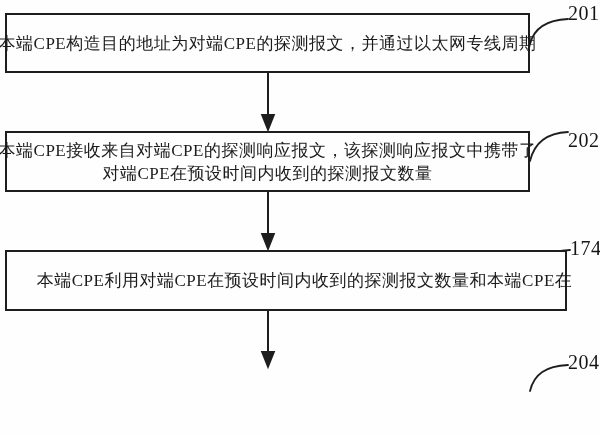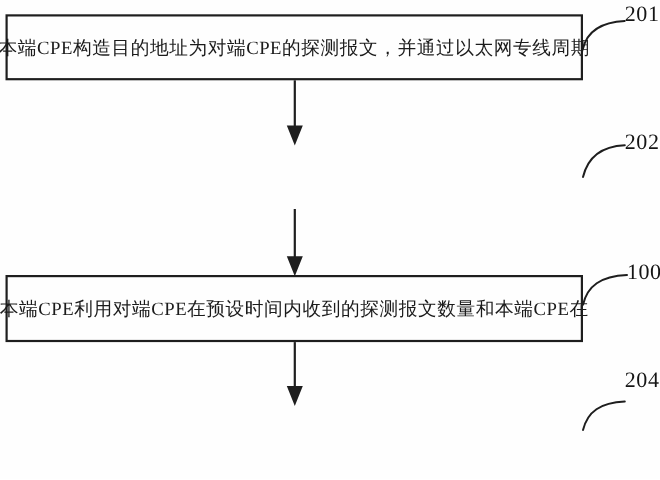--- a/index.html
+++ b/index.html
@@ -44,26 +44,26 @@
   }
   #overlay {
     position: absolute;
     left: 0;
     top: 0;
     width: 600px;
     height: 436px;
   }
   #box-201 { top: 13px;  height: 56px; }
   #box-202 { top: 131px; height: 57px; }
-  #box-203 { top: 250px; height: 57px; }
+  #box-203 { top: 250px; height: 57px; padding-left: 37px; }
   #box-204 { top: 368px; height: 58px; }
   #label-201 { left: 568px; top: 3px;   }
-  #label-202 { left: 568px; top: 119px; }
+  #label-202 { left: 568px; top: 130px; }
   #label-203 { left: 570px; top: 238px; }
-  #label-204 { left: 568px; top: 336px; text-align: right; }
+  #label-204 { left: 568px; top: 352px; text-align: right; }
 </style>
 </head>
 <body>
 
 <div id="canvas">
 
   <svg id="overlay" viewBox="0 0 600 436" xmlns="http://www.w3.org/2000/svg">
 
     <g stroke="#1e1e1e" stroke-width="2" fill="#1e1e1e">
       <line x1="268" y1="71" x2="268" y2="117"></line>
@@ -82,22 +82,26 @@
       <path d="M 530 277 C 534 260, 546 251, 570 250"></path>
       <path d="M 530 391 C 534 374, 546 366, 568 365"></path>
     </g>
   </svg>
 
   <div class="step-box" id="box-201">
     <div class="step-line">本端CPE构造目的地址为对端CPE的探测报文，并通过以太网专线周期</div>
   </div>
   <div class="ref-label" id="label-201">201</div>
 
+  <div class="step-box" id="box-202">
+    <div class="step-line">本端CPE接收来自对端CPE的探测响应报文，该探测响应报文中携带了</div>
+    <div class="step-line">对端CPE在预设时间内收到的探测报文数量</div>
+  </div>
   <div class="ref-label" id="label-202">202</div>
 
   <div class="step-box" id="box-203">
     <div class="step-line">本端CPE利用对端CPE在预设时间内收到的探测报文数量和本端CPE在</div>
   </div>
-  <div class="ref-label" id="label-203">100</div>
+  <div class="ref-label" id="label-203">174</div>
 
   <div class="ref-label" id="label-204">204</div>
 
 </div>
 
 </body></html>

